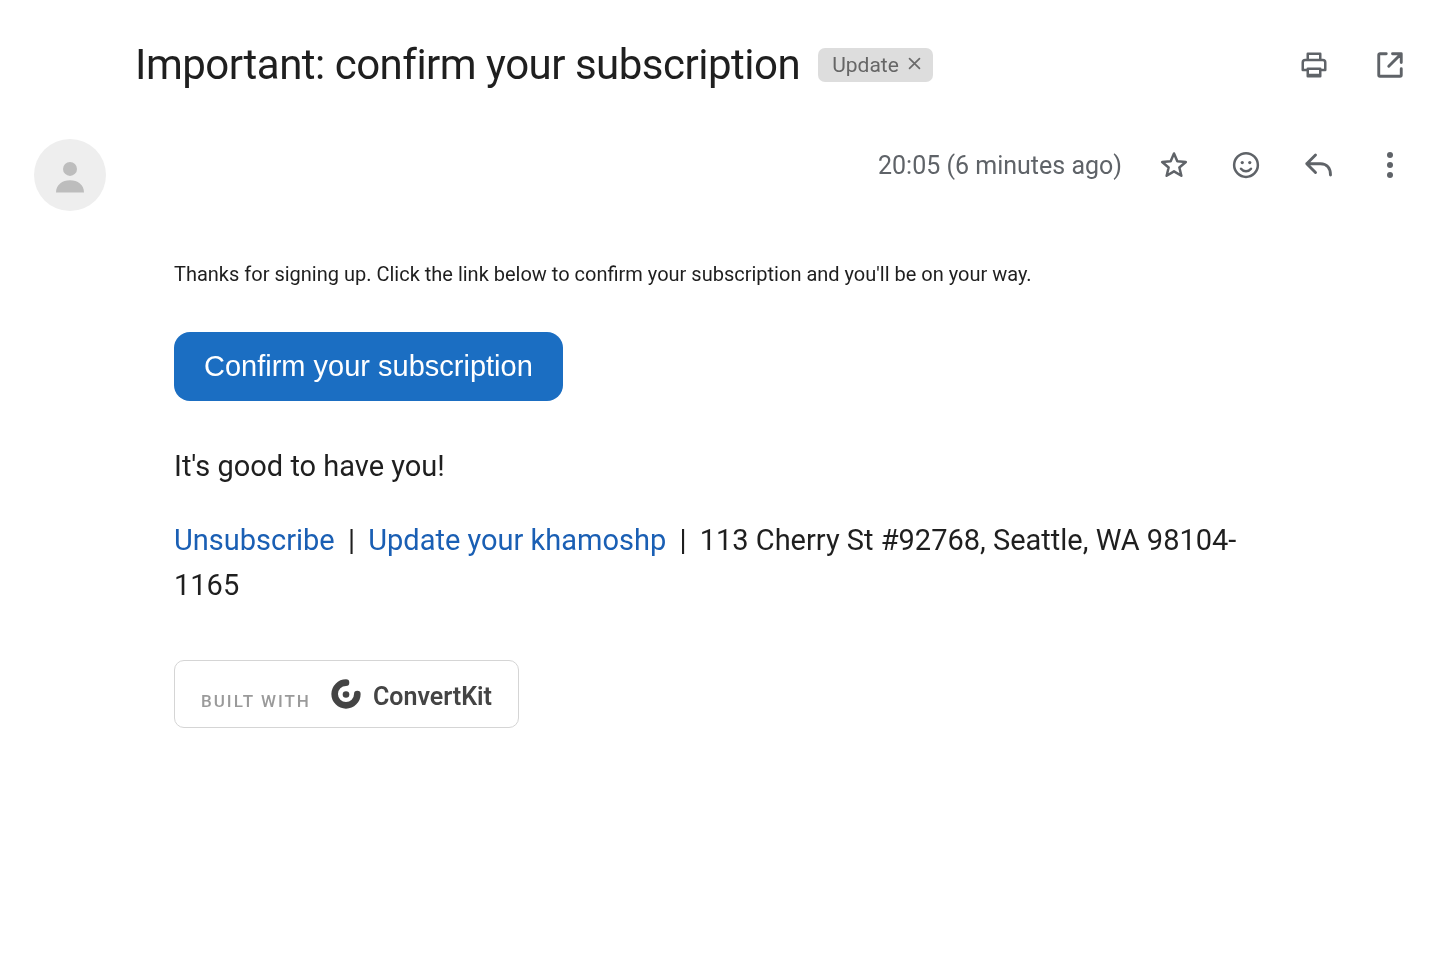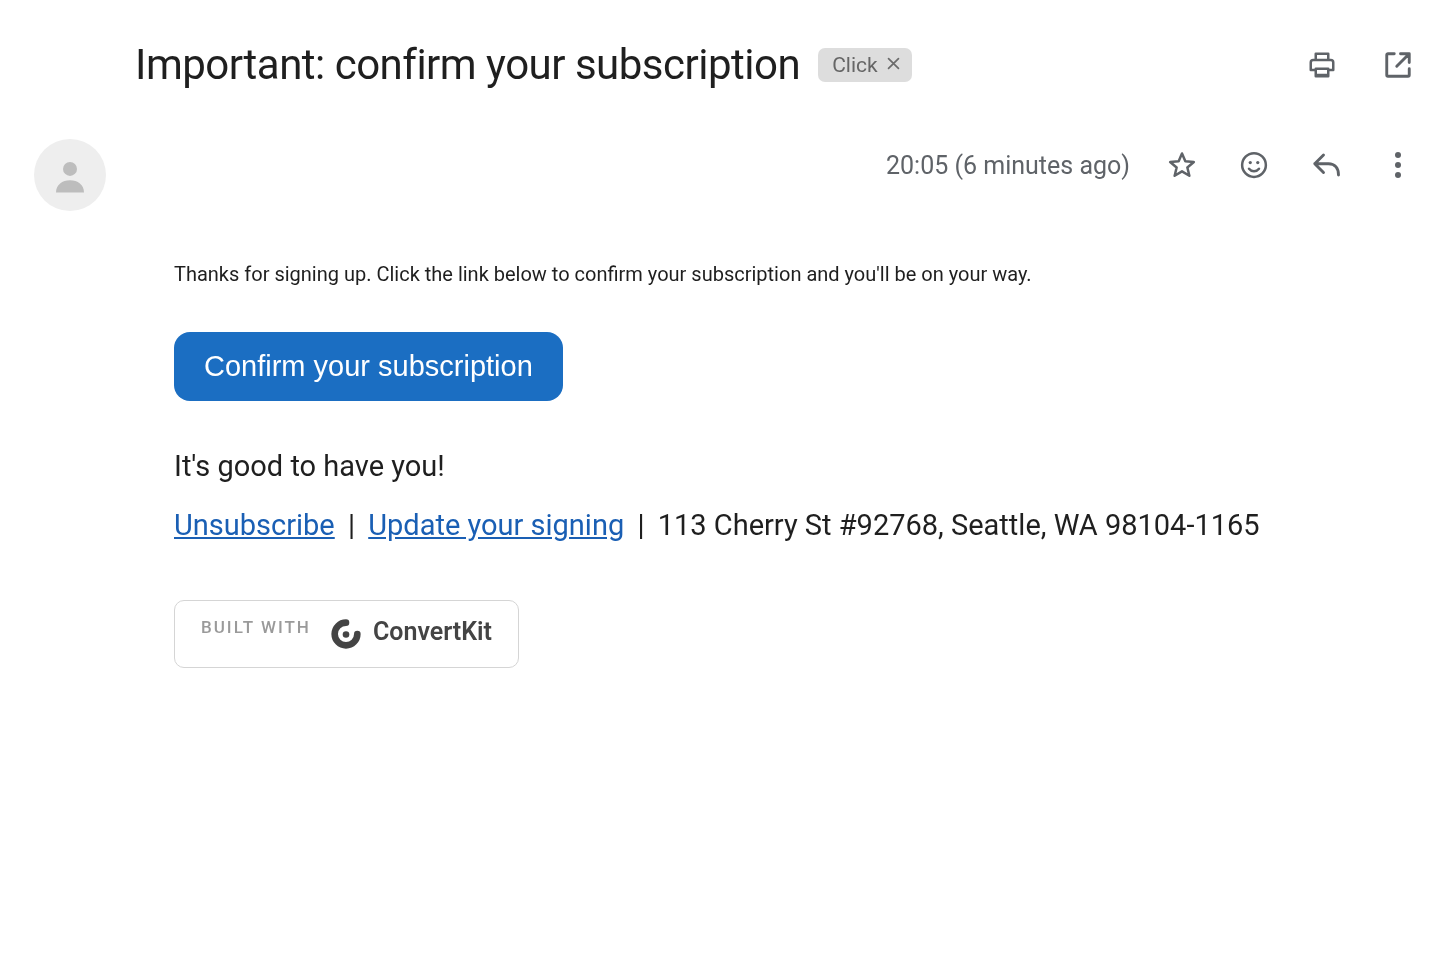--- a/index.html
+++ b/index.html
@@ -4,21 +4,21 @@
 <style>
   * { box-sizing: border-box; }
   html, body {
     margin: 0; padding: 0;
     font-family: "Google Sans", Roboto, "Helvetica Neue", Arial, sans-serif;
     color: #202124;
     background: #fff;
   }
   .wrap {
     width: 1442px;
-    padding: 40px 20px 60px 20px;
+    padding: 40px 28px 60px 20px;
   }
 
   
   .subject-row {
     display: flex;
     align-items: center;
     padding-left: 115px;
     margin-bottom: 50px;
   }
   .subject-text {
@@ -159,39 +159,38 @@
     font-weight: 400;
     padding: 18px 30px;
     border: none;
     border-radius: 16px;
     cursor: pointer;
     margin-bottom: 48px;
   }
   .body-p2 {
     font-size: 29px;
     color:#1f1f1f;
-    margin: 0 0 20px 0;
+    margin: 0 0 35px 0;
   }
   .footer-line {
     font-size: 29px;
     line-height: 1.55;
     color: #1f1f1f;
     margin: 0 0 52px 0;
   }
   .footer-line a {
     color: #1a5fb4;
-    text-decoration: underline;
     cursor: pointer;
   }
   .sep { padding: 0 6px; color:#1f1f1f; }
 
   
   .built-badge {
     display: inline-flex;
-    align-items: flex-start;
+    align-items: flex-end;
     border: 1px solid #d5d5d5;
     border-radius: 10px;
     padding: 16px 26px;
     cursor: pointer;
     background:#fff;
   }
   .built-badge .bw {
     font-size: 17px;
     letter-spacing: 2px;
     color: #9a9a9a;
@@ -210,21 +209,21 @@
   }
 </style>
 </head>
 <body>
 
 <div class="wrap">
 
   <div class="subject-row">
     <span class="subject-text">Important: confirm your subscription</span>
     <span class="inbox-badge">
-      <span class="lbl">Click</span>
+      <span class="lbl">Update</span>
       <span class="x">
         <svg width="17" height="17" viewBox="0 0 24 24">
             <path d="M5 5 L19 19 M19 5 L5 19" stroke="#6b6b6b" stroke-width="2.4" stroke-linecap="round" fill="none"></path>
           </svg>
       </span>
     </span>
     <span class="spacer"></span>
     <span class="top-icon-btn">
       <svg width="30" height="30" viewBox="0 0 24 24">
         <path d="M7 3h10v5H7z M5 8h14a2 2 0 0 1 2 2v6h-4v5H7v-5H3v-6a2 2 0 0 1 2-2z M7 15h10v5H7z" fill="none" stroke="#5f6368" stroke-width="2" stroke-linejoin="round"></path>
@@ -281,21 +280,21 @@
   </div>
 
   <div class="body-col">
     <p class="body-p">Thanks for signing up. Click the link below to confirm your subscription and you'll be on your way.</p>
 
     <button class="confirm-btn">Confirm your subscription</button>
 
     <p class="body-p2">It's good to have you!</p>
 
     <p class="footer-line">
-      <a>Unsubscribe</a><span class="sep"> | </span><a>Update your signing</a><span class="sep"> | </span><span>113 Cherry St #92768, Seattle, WA 98104-1165</span>
+      <a>Unsubscribe</a><span class="sep"> | </span><a>Update your khamoshp</a><span class="sep"> | </span><span>113 Cherry St #92768, Seattle, WA 98104-1165</span>
     </p>
 
     <div class="built-badge">
       <span class="bw">BUILT WITH</span>
       <span class="ck-mark">
         <svg width="34" height="34" viewBox="0 0 36 36">
           <path d="M18 6 a12 12 0 1 0 12 12" fill="none" stroke="#444444" stroke-width="7" stroke-linecap="round"></path>
           <circle cx="18" cy="18.5" r="3.5" fill="#444444"></circle>
         </svg>
       </span>

